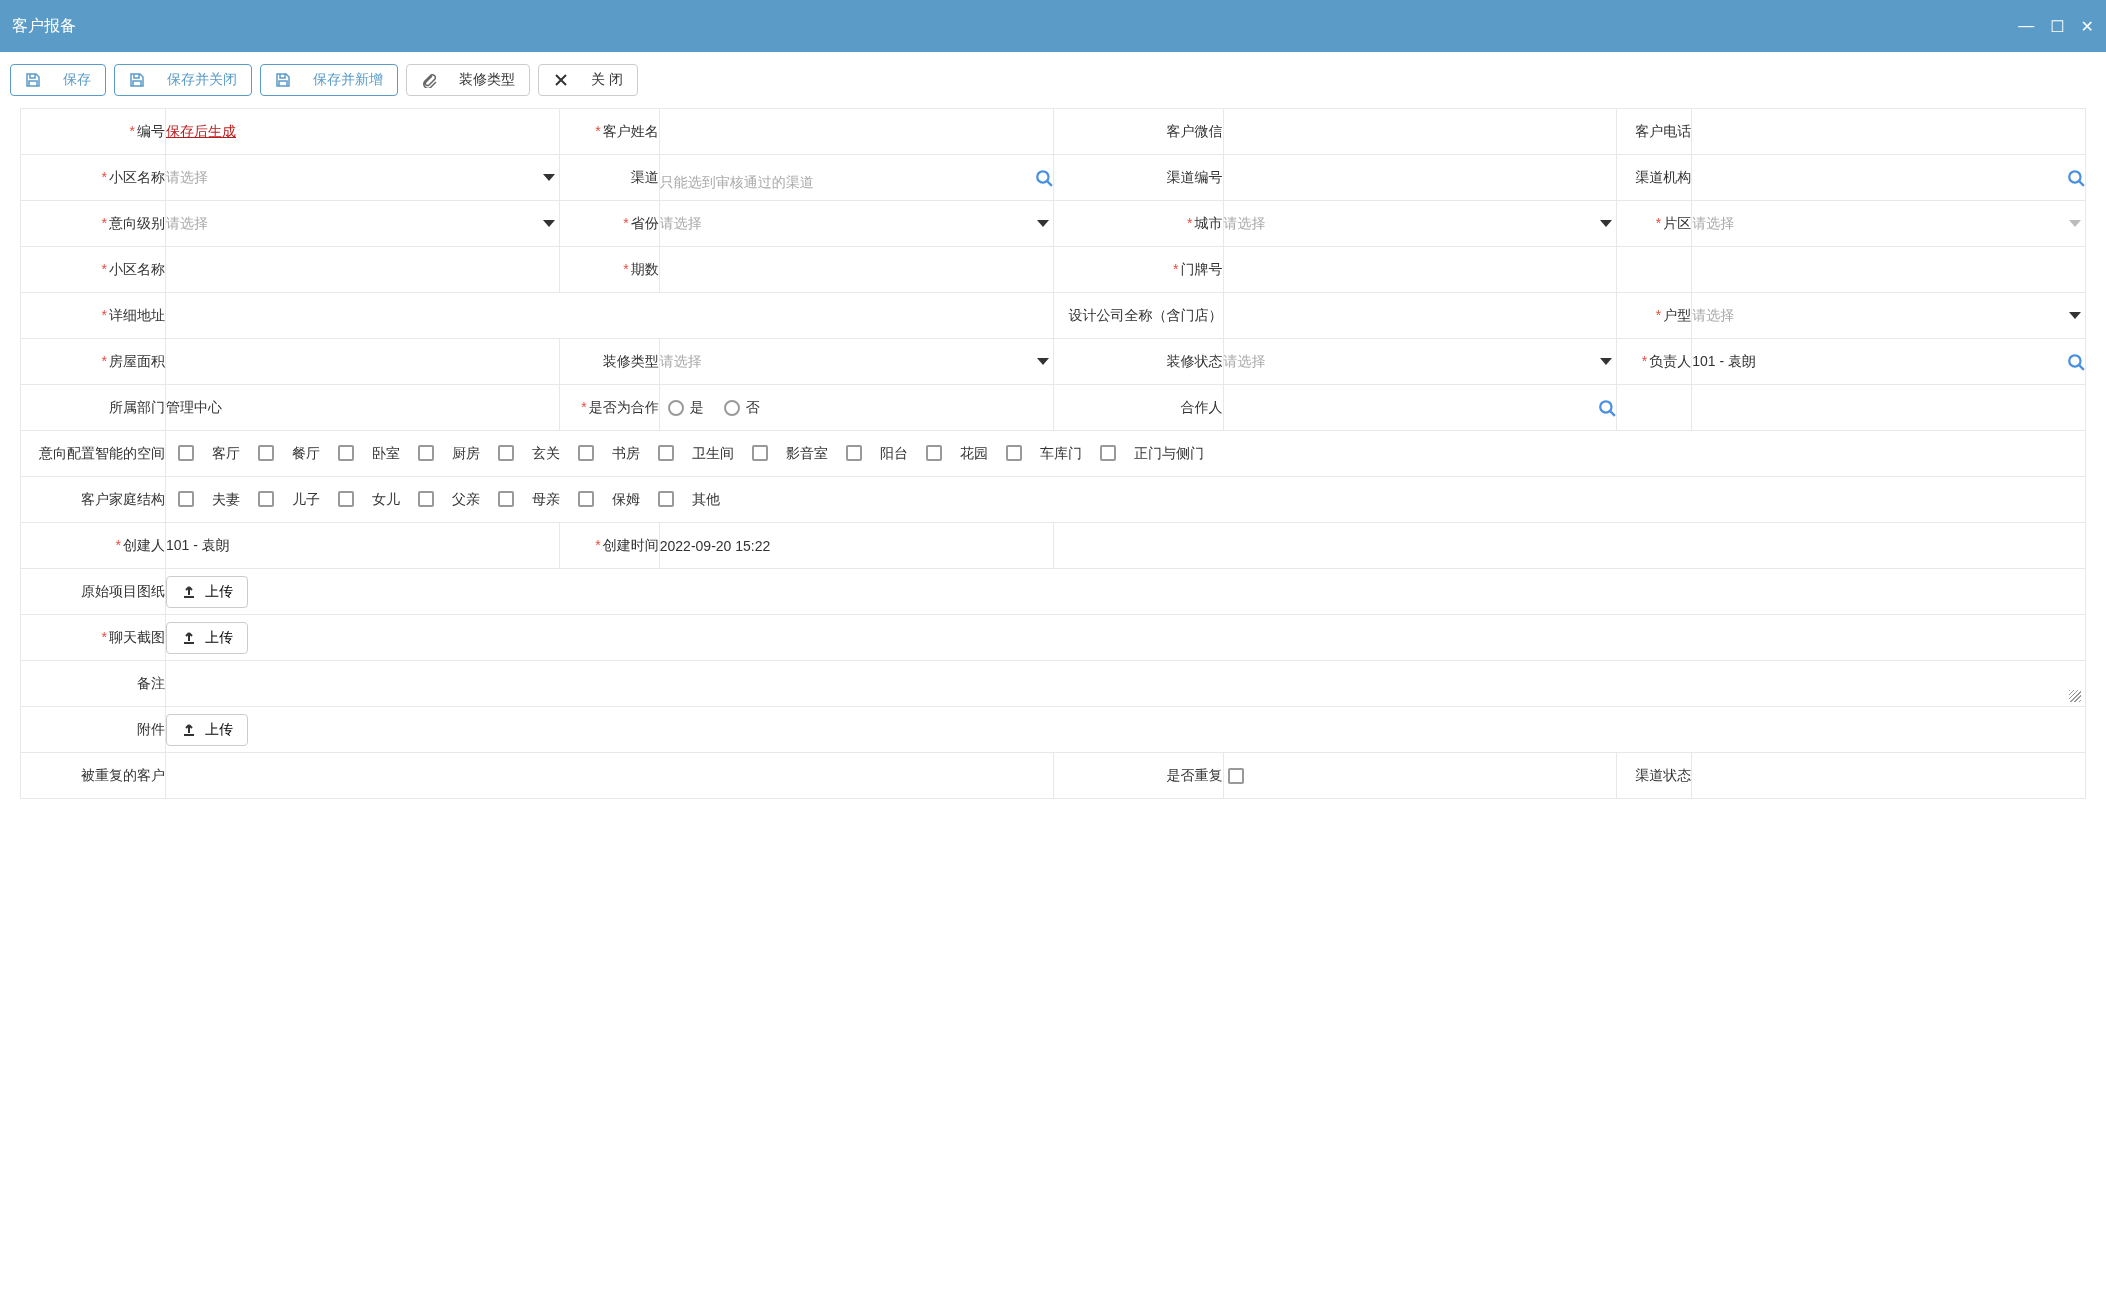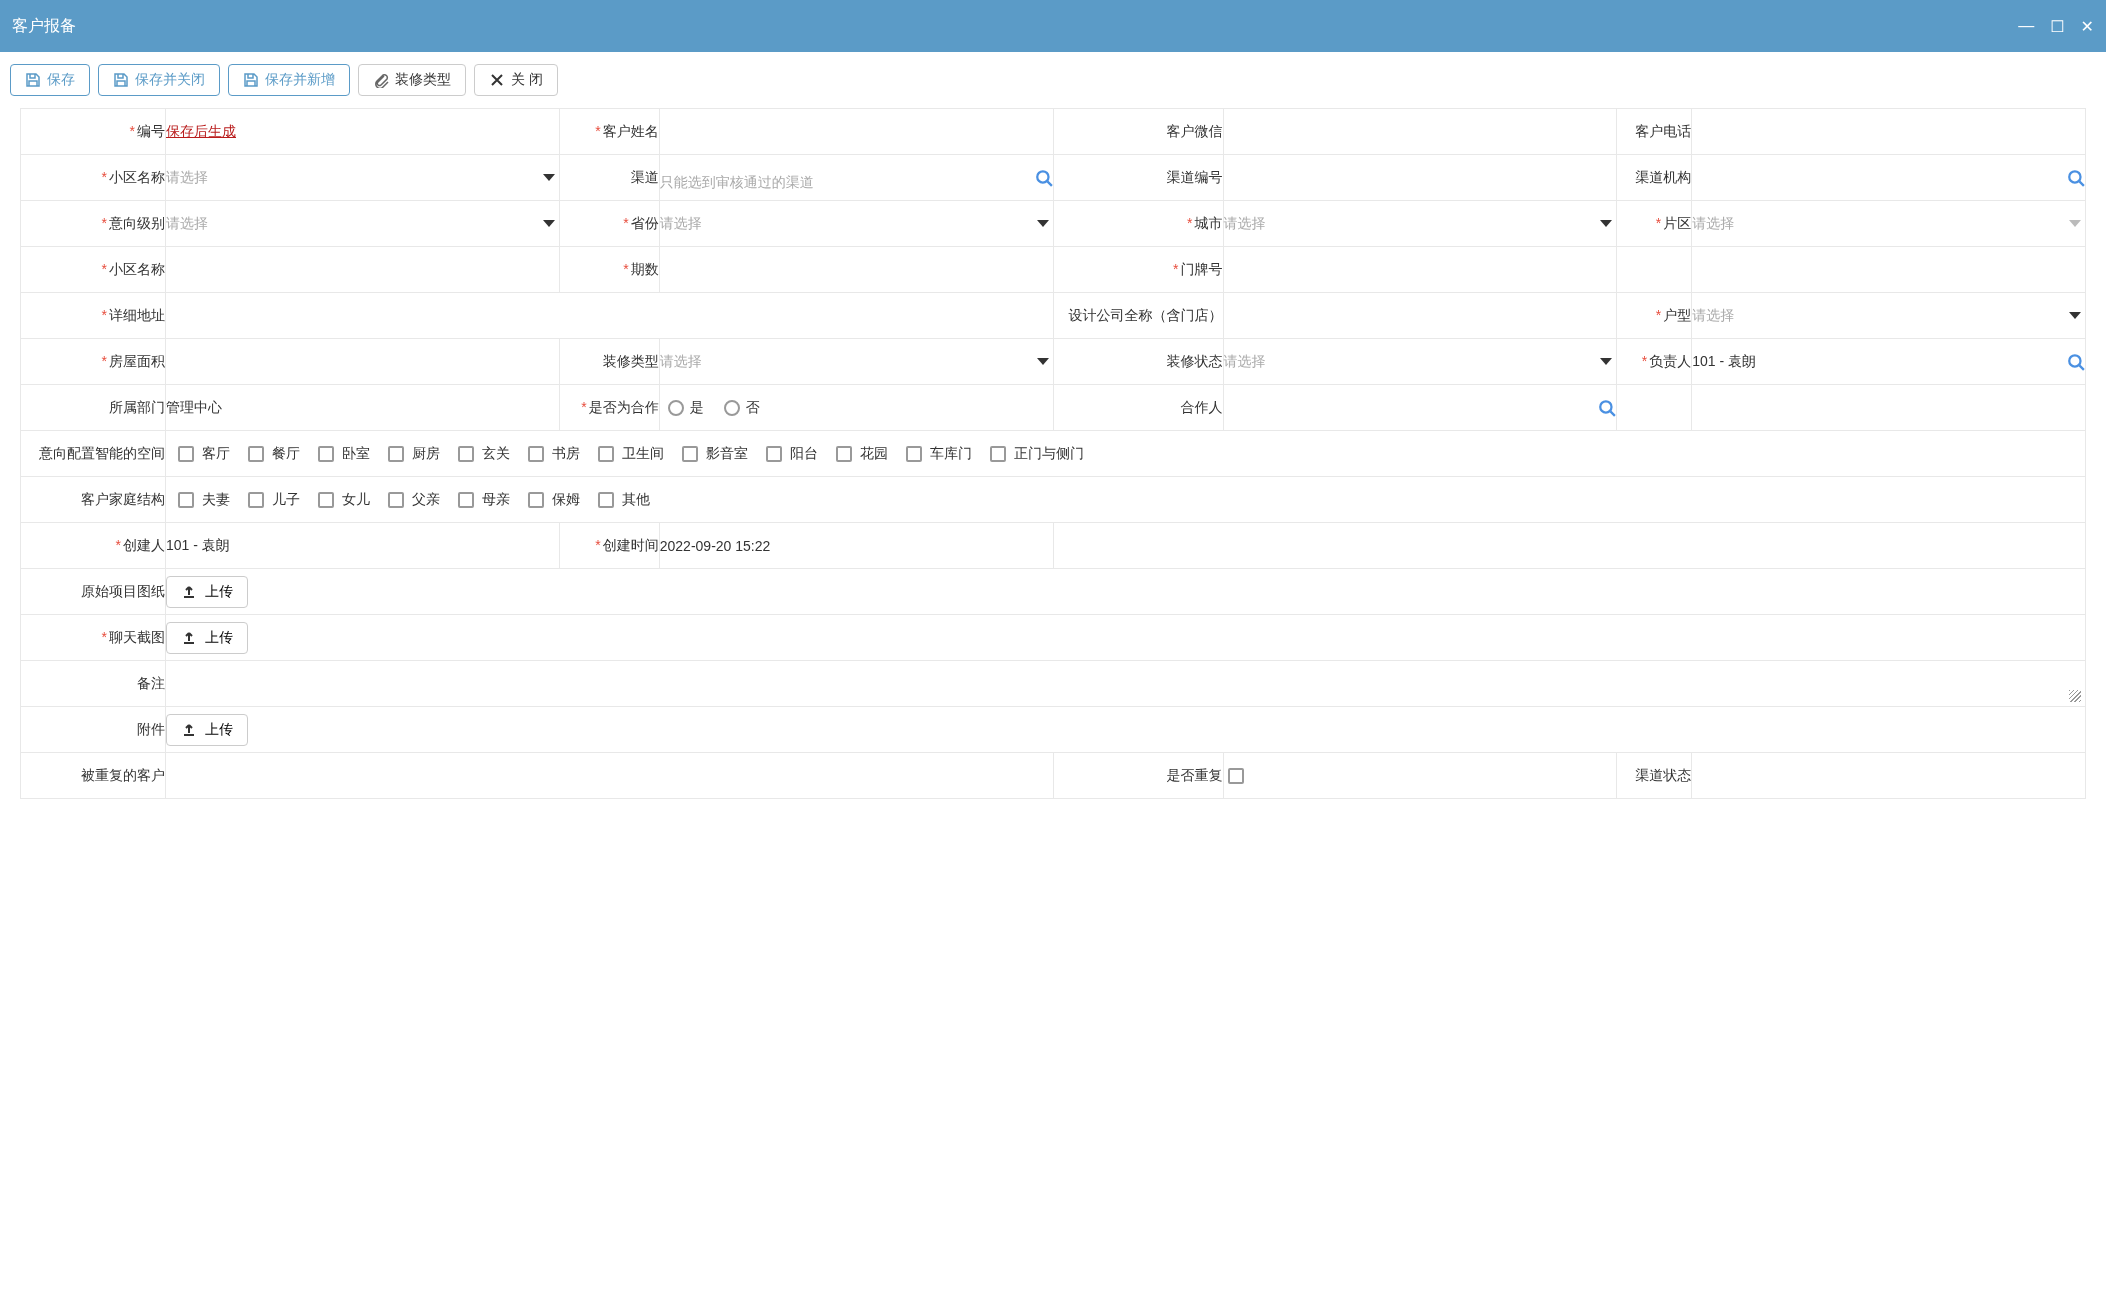--- a/index.html
+++ b/index.html
@@ -6,21 +6,21 @@
   body { font-family: "Microsoft YaHei", Arial, sans-serif; font-size: 14px; color: #333; background: #fff; }
   
   
   .titlebar { background: #5b9bc7; color: #fff; height: 52px; display: flex; align-items: center; padding: 0 12px; justify-content: space-between; }
   .titlebar-title { font-size: 16px; }
   .titlebar-controls { display: flex; gap: 16px; }
   .titlebar-controls span { cursor: pointer; font-size: 16px; }
   
   
   .toolbar { padding: 12px 10px; display: flex; gap: 8px; }
-  .btn { display: inline-flex; align-items: center; gap: 6px; padding: 6px 14px; border: 1px solid #ccc; border-radius: 4px; background: #fff; cursor: pointer; font-size: 14px; color: #333; }
+  .btn { display: inline-flex; align-items: center; gap: 22px; padding: 6px 14px; border: 1px solid #ccc; border-radius: 4px; background: #fff; cursor: pointer; font-size: 14px; color: #333; }
   .btn.primary { border-color: #5b9bc7; color: #5b9bc7; }
   .btn-icon { display: inline-flex; width: 16px; height: 16px; }
   
   
   .form-wrap { padding: 0 20px 20px; }
   table.form { width: 100%; border-collapse: collapse; table-layout: fixed; }
   table.form td { border: 1px solid #e8e8e8; padding: 0; height: 46px; vertical-align: middle; }
   td.label { text-align: right; padding-right: 10px; color: #333; background: #fff; width: 140px; }
   td.label .req { color: #e74c3c; margin-right: 2px; }
   td.field { padding: 4px 8px; }
@@ -37,21 +37,21 @@
   .lookup-wrap { display: flex; align-items: center; justify-content: space-between; width: 100%; }
   .lookup-wrap input { flex: 1; border: none; outline: none; font-size: 14px; background: transparent; margin-top: 8px; }
   .lookup-wrap input::placeholder { color: #aaa; }
   .search-icon { color: #4a90e2; cursor: pointer; flex-shrink: 0; }
   
   .radio-group { display: flex; gap: 20px; align-items: center; padding-left: 8px; }
   .radio-item { display: flex; align-items: center; gap: 6px; cursor: pointer; }
   .radio-circle { width: 16px; height: 16px; border: 2px solid #999; border-radius: 50%; display: inline-block; }
   
   .checkbox-group { display: flex; flex-wrap: wrap; gap: 18px; align-items: center; padding: 8px 0 8px 12px; }
-  .checkbox-item { display: flex; align-items: center; gap: 8px; cursor: pointer; white-space: nowrap; }
+  .checkbox-item { display: flex; gap: 18px; cursor: pointer; white-space: nowrap; }
   .checkbox-box { width: 16px; height: 16px; border: 2px solid #999; border-radius: 2px; display: inline-block; }
   
   .upload-btn { display: inline-flex; align-items: center; gap: 8px; padding: 6px 14px; border: 1px solid #ccc; border-radius: 4px; background: #fff; cursor: pointer; font-size: 14px; }
   .upload-icon { display: inline-flex; }
   
   .tall-row td { height: 56px; }
   
   .resize-handle { position: relative; }
   .resize-handle::after { content: ""; position: absolute; right: 4px; bottom: 4px; width: 12px; height: 12px; background: repeating-linear-gradient(135deg, #999 0 1px, transparent 1px 3px); }
   

